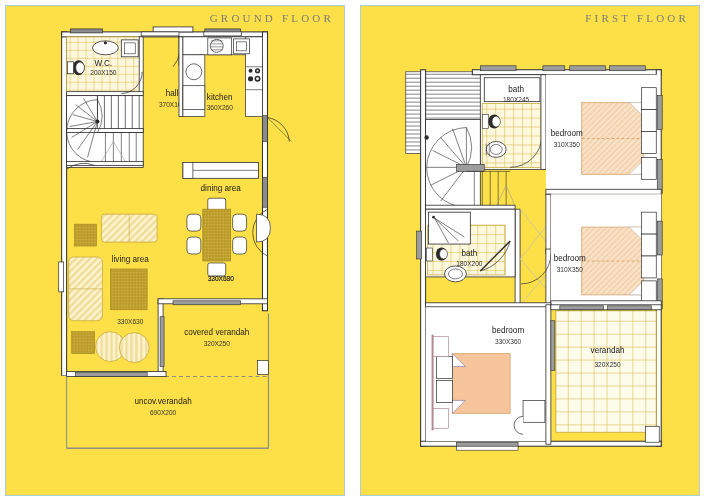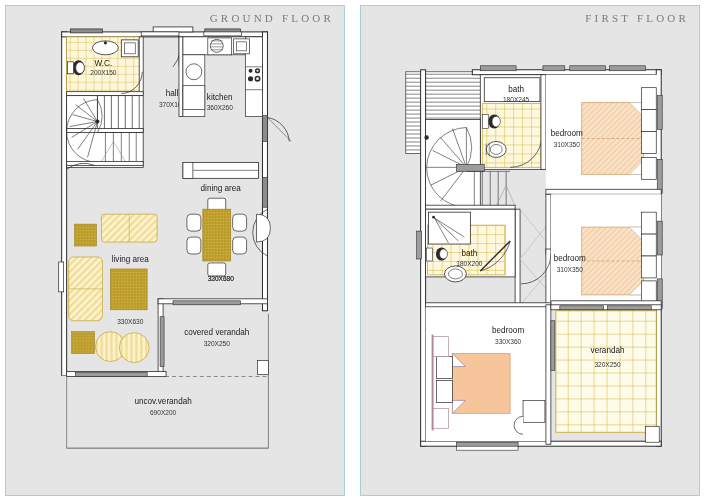--- a/index.html
+++ b/index.html
@@ -1,19 +1,19 @@
 <!DOCTYPE html>
 <html><head>
 <meta charset="utf-8">
 <style>
   html,body{margin:0;padding:0;background:#ffffff;}
   body{width:705px;height:501px;overflow:hidden;font-family:"Liberation Sans",sans-serif;}
   .page{position:relative;width:705px;height:501px;background:#fff;}
 
-  .panel{position:absolute;top:5px;height:491px;border:1px solid #a9ced6;background:#e5e5e5;box-sizing:border-box;}
+  .panel{position:absolute;top:5px;height:491px;border:1px solid #a9ced6;background:#fde047;box-sizing:border-box;}
   #panel-ground{left:5px;width:340px;}
   #panel-first{left:360px;width:340px;}
 
   .floor-title{position:absolute;top:6px;right:10px;font-size:11px;letter-spacing:3.2px;color:#7b7b7b;
                font-family:"Liberation Serif",serif;white-space:nowrap;}
 
   .svgwrap{position:absolute;left:0;top:4px;width:100%;height:100%;}
   svg{display:block;width:100%;height:100%;}
 
   .lbl{font-family:"Liberation Sans",sans-serif;fill:#1a1a1a;}

